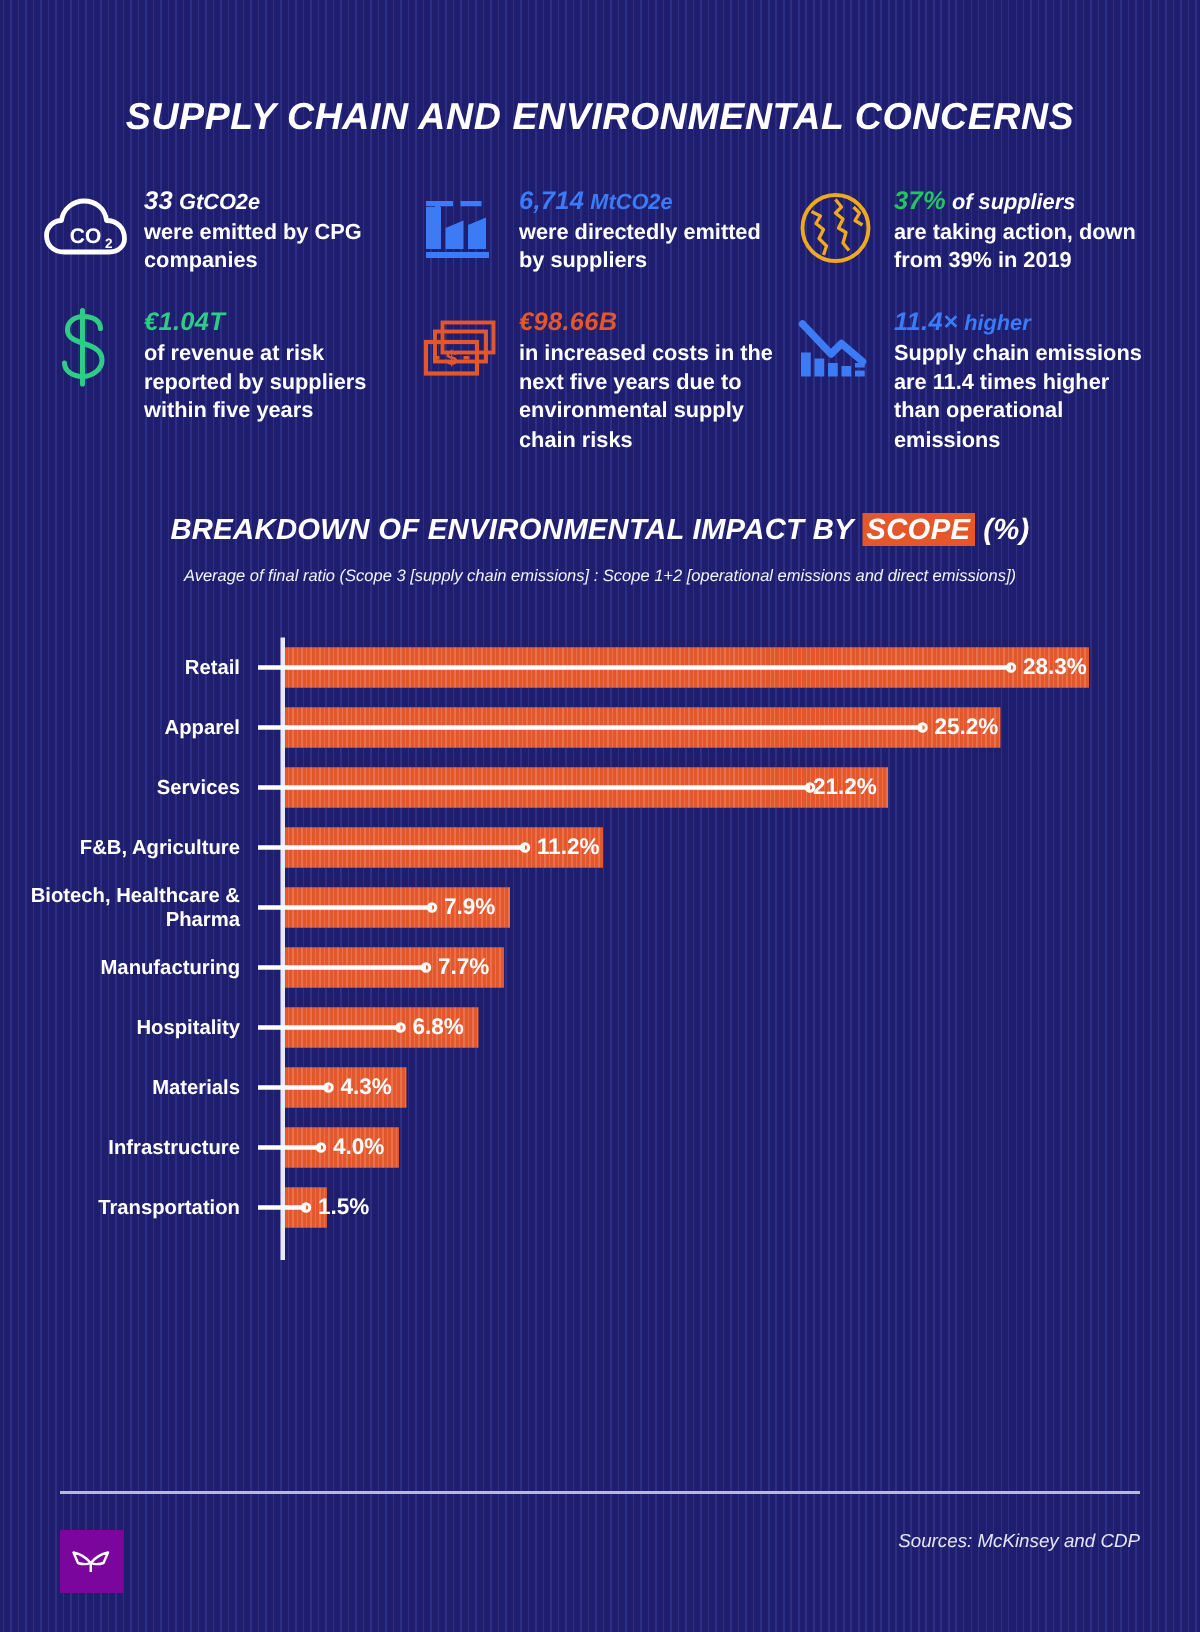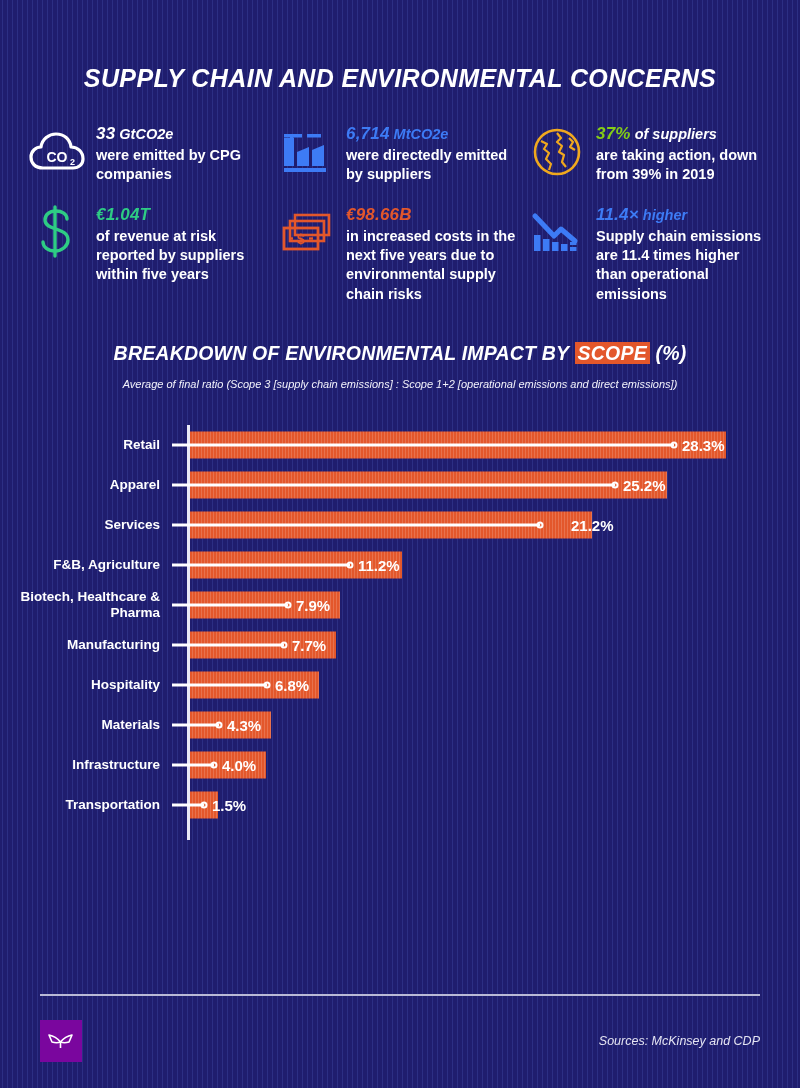--- a/index.html
+++ b/index.html
@@ -75,21 +75,21 @@
   }
   .stat-unit {
     font-size: 14.5px;
     font-weight: bold;
     font-style: italic;
   }
   .stat-body { display: block; }
 
   .c-white  { color: #ffffff; }
   .c-blue   { color: #3d7bf5; }
-  .c-amber  { color: #84cc16; }
+  .c-amber  { color: #22c55e; }
   .c-green  { color: #2ecc84; }
   .c-orange { color: #e3572b; }
 
   
   .chart-head {
     text-align: center;
     margin-top: 38px;
   }
   .chart-title {
     font-size: 19.5px;
@@ -201,21 +201,20 @@
     right: 40px;
     bottom: 26px;
   }
   .footer-rule {
     height: 2px;
     background: #b9b9d6;
     margin-bottom: 24px;
   }
   .footer-inner {
     display: flex;
-    align-items: center;
     justify-content: space-between;
   }
   .logo {
     width: 42px;
     height: 42px;
     background: #7a069e;
     display: flex;
     align-items: center;
     justify-content: center;
   }
@@ -358,21 +357,21 @@
           <div class="marker" style="left: 425px;"></div>
           <div class="bar-value" style="left: 433px;">25.2%</div>
         </div>
       </div>
       <div class="row">
         <div class="row-label">Services</div>
         <div class="row-bar-area">
           <div class="bar" style="width: 402px;"></div>
           <div class="leader" style="width: 368px;"></div>
           <div class="marker" style="left: 350px;"></div>
-          <div class="bar-value" style="left: 365px; padding-left: 16px;">21.2%</div>
+          <div class="bar-value" style="left: 352px;">21.2%</div>
         </div>
       </div>
       <div class="row">
         <div class="row-label">F&amp;B, Agriculture</div>
         <div class="row-bar-area">
           <div class="bar" style="width: 212px;"></div>
           <div class="leader" style="width: 178px;"></div>
           <div class="marker" style="left: 160px;"></div>
           <div class="bar-value" style="left: 168px;">11.2%</div>
         </div>

